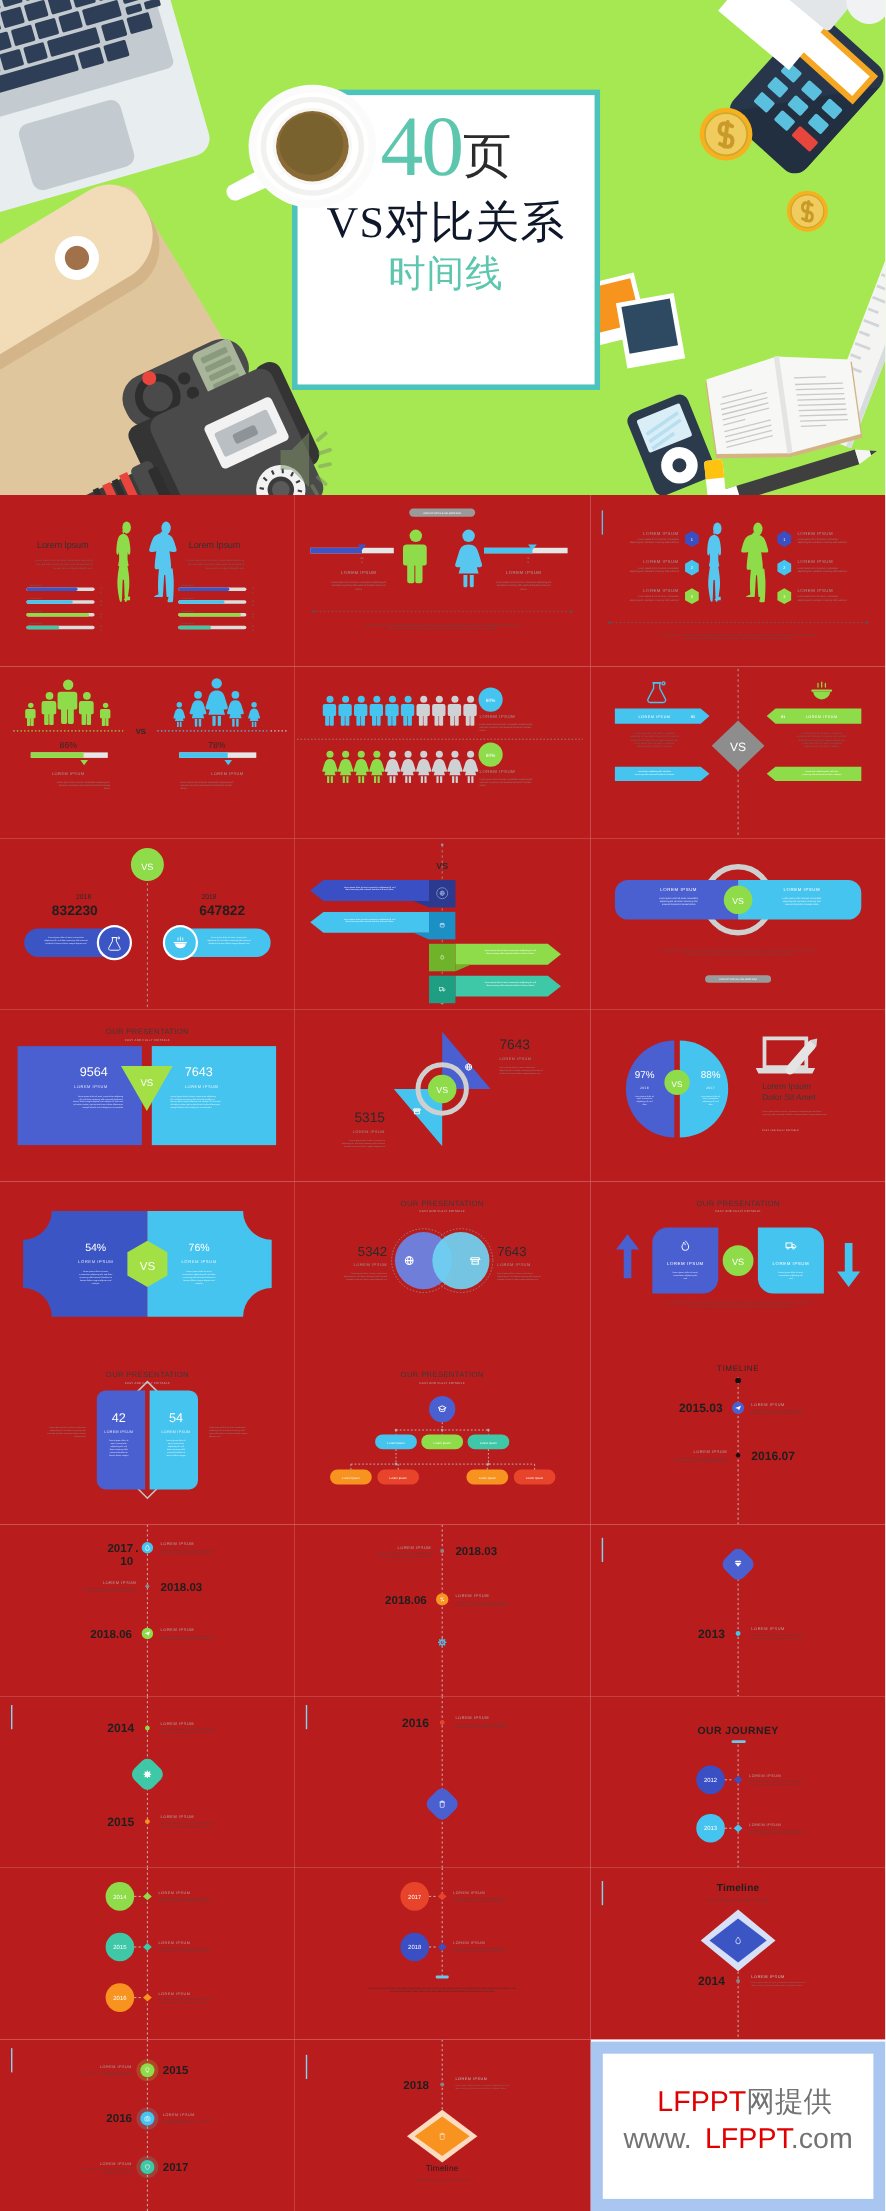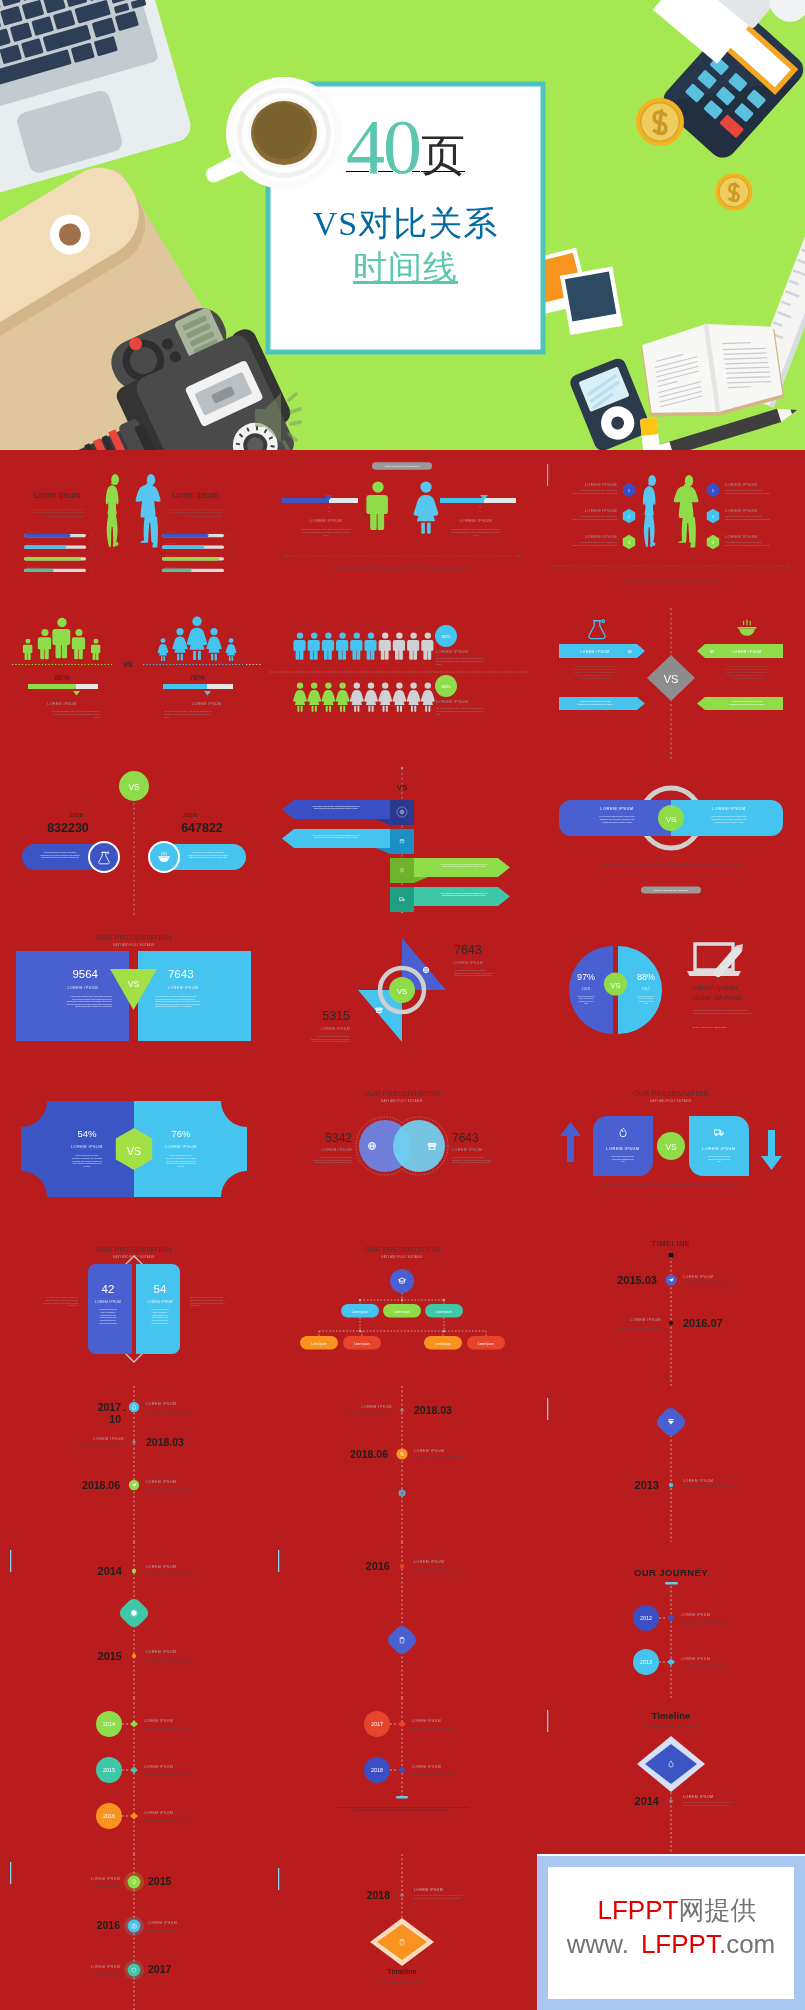--- a/index.html
+++ b/index.html
@@ -2,25 +2,25 @@
 <html><head>
 <meta charset="utf-8">
 <style>
 
   html,body{margin:0;padding:0;background:#fff;}
   body{width:805px;font-family:"Liberation Sans",sans-serif;}
   .page{position:relative;width:805px;height:2010px;overflow:hidden;background:#fff;}
   .hero{position:absolute;left:0;top:0;width:805px;height:450px;background:#a6e852;overflow:hidden;}
   .hero-svg{position:absolute;left:0;top:0;}
   .hero-title{position:absolute;left:268px;top:84px;width:275px;height:268px;text-align:center;font-family:"Liberation Serif",serif;}
-  .t-line1{margin-top:24px;line-height:1;white-space:nowrap;text-decoration:underline;}
+  .t-line1{margin-top:10px;line-height:1;white-space:nowrap;}
   .t-40{font-size:78px;color:#5cc6ae;vertical-align:-3px;letter-spacing:-2px;}
   .t-ye{font-size:44px;color:#2b2b2b;margin-left:1px;}
-  .t-line2{font-size:34px;color:#0369a1;line-height:1.32;letter-spacing:1px;margin-top:16px;}
-  .t-line3{font-size:34px;color:#5cc6ae;line-height:1.26;letter-spacing:1px;text-decoration:underline;}
+  .t-line2{font-size:40px;color:#0f172a;line-height:1.32;letter-spacing:1px;margin-top:4px;}
+  .t-line3{font-size:34px;color:#5cc6ae;line-height:1.26;letter-spacing:1px;}
   .t-line4{font-size:36px;color:#1a1a1a;line-height:1.26;letter-spacing:0px;margin-top:4px;margin-left:18px;white-space:nowrap;}
 
   .grid{position:absolute;left:0;top:450px;width:805px;height:1560px;}
   .slide{position:absolute;width:268.33px;height:156px;background:#b91c1c;overflow:hidden;}
   .slide svg{position:absolute;left:0;top:0;}
 
   .wm{position:absolute;left:537px;top:1856px;width:268px;height:154px;background:#a9c6f0;box-sizing:border-box;padding:11px;}
   .wm-inner{background:#fff;width:100%;height:100%;display:flex;flex-direction:column;align-items:center;justify-content:flex-start;padding-top:26px;box-sizing:border-box;}
   .wm-l1{font-size:26px;line-height:1.32;white-space:nowrap;}
   .wm-l2{font-size:26px;line-height:1.32;white-space:nowrap;}

